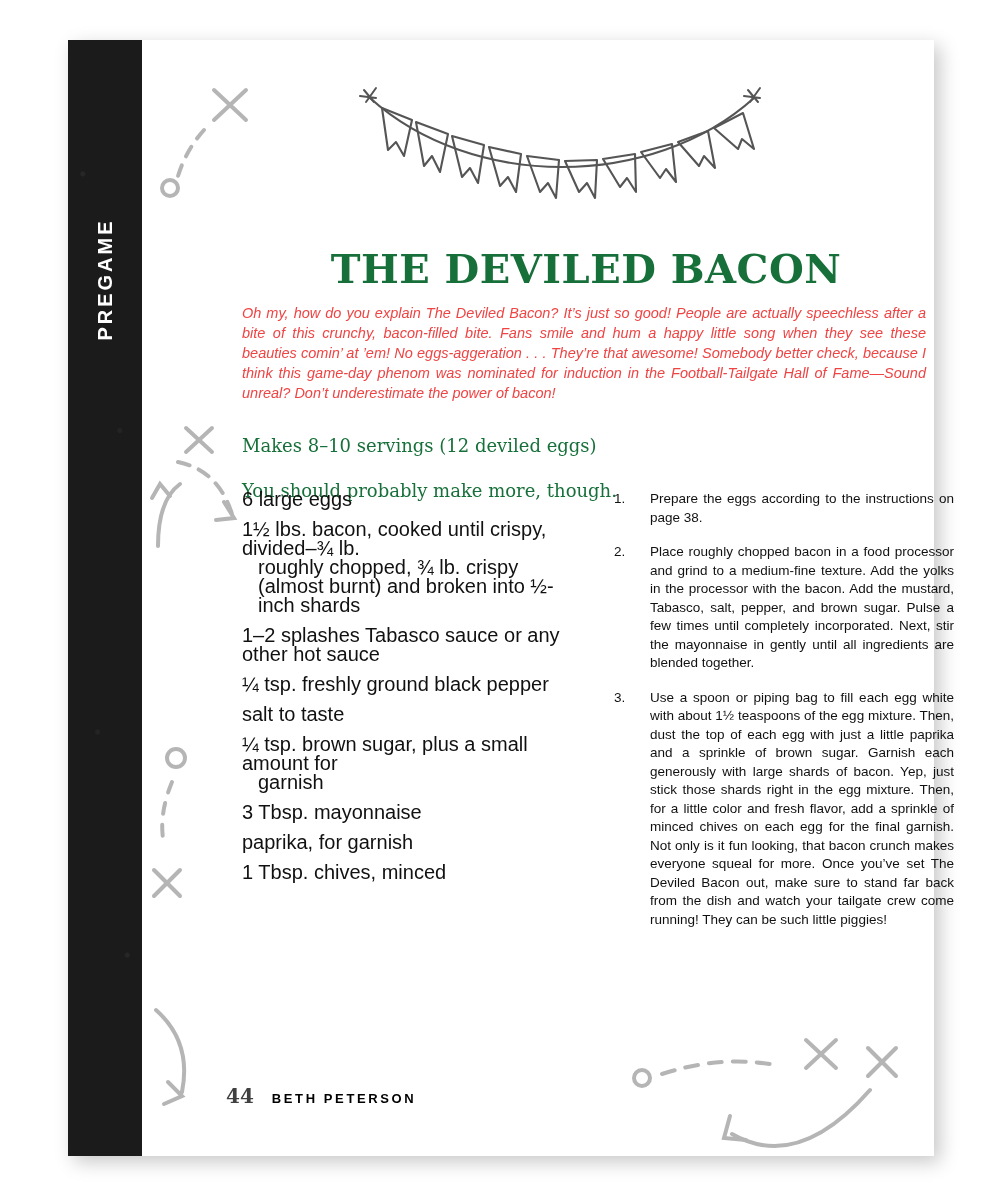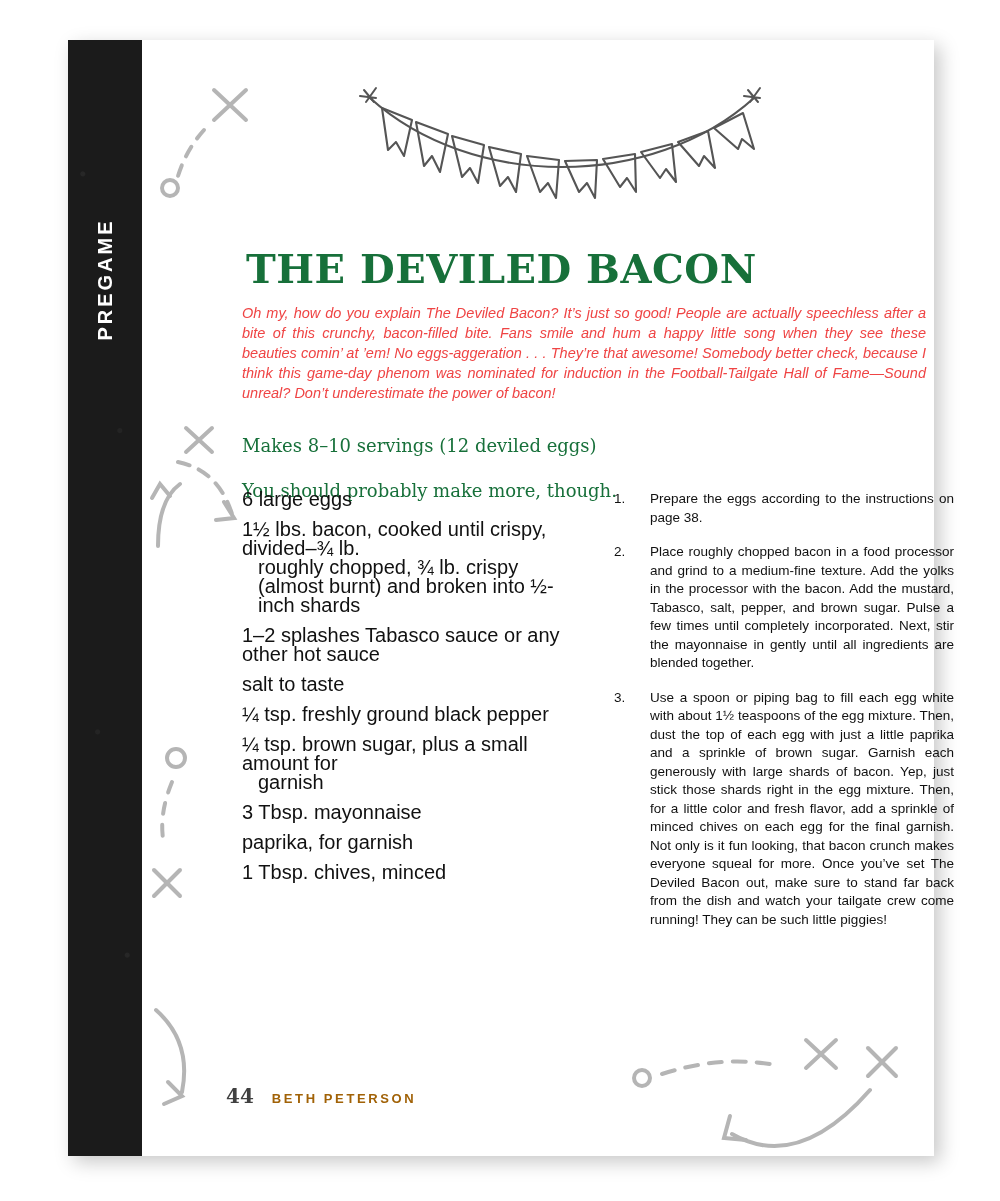--- a/index.html
+++ b/index.html
@@ -78,20 +78,21 @@
     top: 42px;
     width: 420px;
     height: 120px;
   }
 
   .recipe-title {
     position: absolute;
     left: 104px;
     top: 178px;
     width: 680px;
+    text-align: center;
     color: #17703a;
     font-family: "DejaVu Serif", serif;
     font-weight: bold;
     font-size: 40px;
     letter-spacing: 0.5px;
   }
 
   .intro {
     position: absolute;
     left: 100px;
@@ -176,21 +177,21 @@
     font-family: "DejaVu Serif", serif;
     font-size: 20px;
     font-weight: bold;
     color: #404040;
   }
   .author {
     font-family: "Liberation Sans", sans-serif;
     font-size: 13px;
     letter-spacing: 2.6px;
     font-weight: bold;
-    color: #a16207;
+    color: #000000;
   }
 
   .doodle {
     position: absolute;
     pointer-events: none;
   }
   .doodle-left-top  { left: 74px;  top: 28px;  width: 130px; height: 180px; }
   .doodle-left-mid  { left: 60px;  top: 380px; width: 140px; height: 140px; }
   .doodle-left-low  { left: 60px;  top: 680px; width: 140px; height: 250px; }
   .doodle-left-bot  { left: 70px;  top: 960px; width: 110px; height: 130px; }
@@ -242,24 +243,24 @@
             <span>6 large eggs</span>
           </div>
           <div class="ing-item">
             <span>1½ lbs. bacon, cooked until crispy, divided–¾ lb.</span>
             <span class="cont">roughly chopped, ¾ lb. crispy (almost burnt) and broken into ½-inch shards</span>
           </div>
           <div class="ing-item">
             <span>1–2 splashes Tabasco sauce or any other hot sauce</span>
           </div>
           <div class="ing-item">
+            <span>¼ tsp. freshly ground black pepper</span>
+          </div>
+          <div class="ing-item">
             <span>salt to taste</span>
-          </div>
-          <div class="ing-item">
-            <span>¼ tsp. freshly ground black pepper</span>
           </div>
           <div class="ing-item">
             <span>¼ tsp. brown sugar, plus a small amount for</span>
             <span class="cont">garnish</span>
           </div>
           <div class="ing-item">
             <span>3 Tbsp. mayonnaise</span>
           </div>
           <div class="ing-item">
             <span>paprika, for garnish</span>

